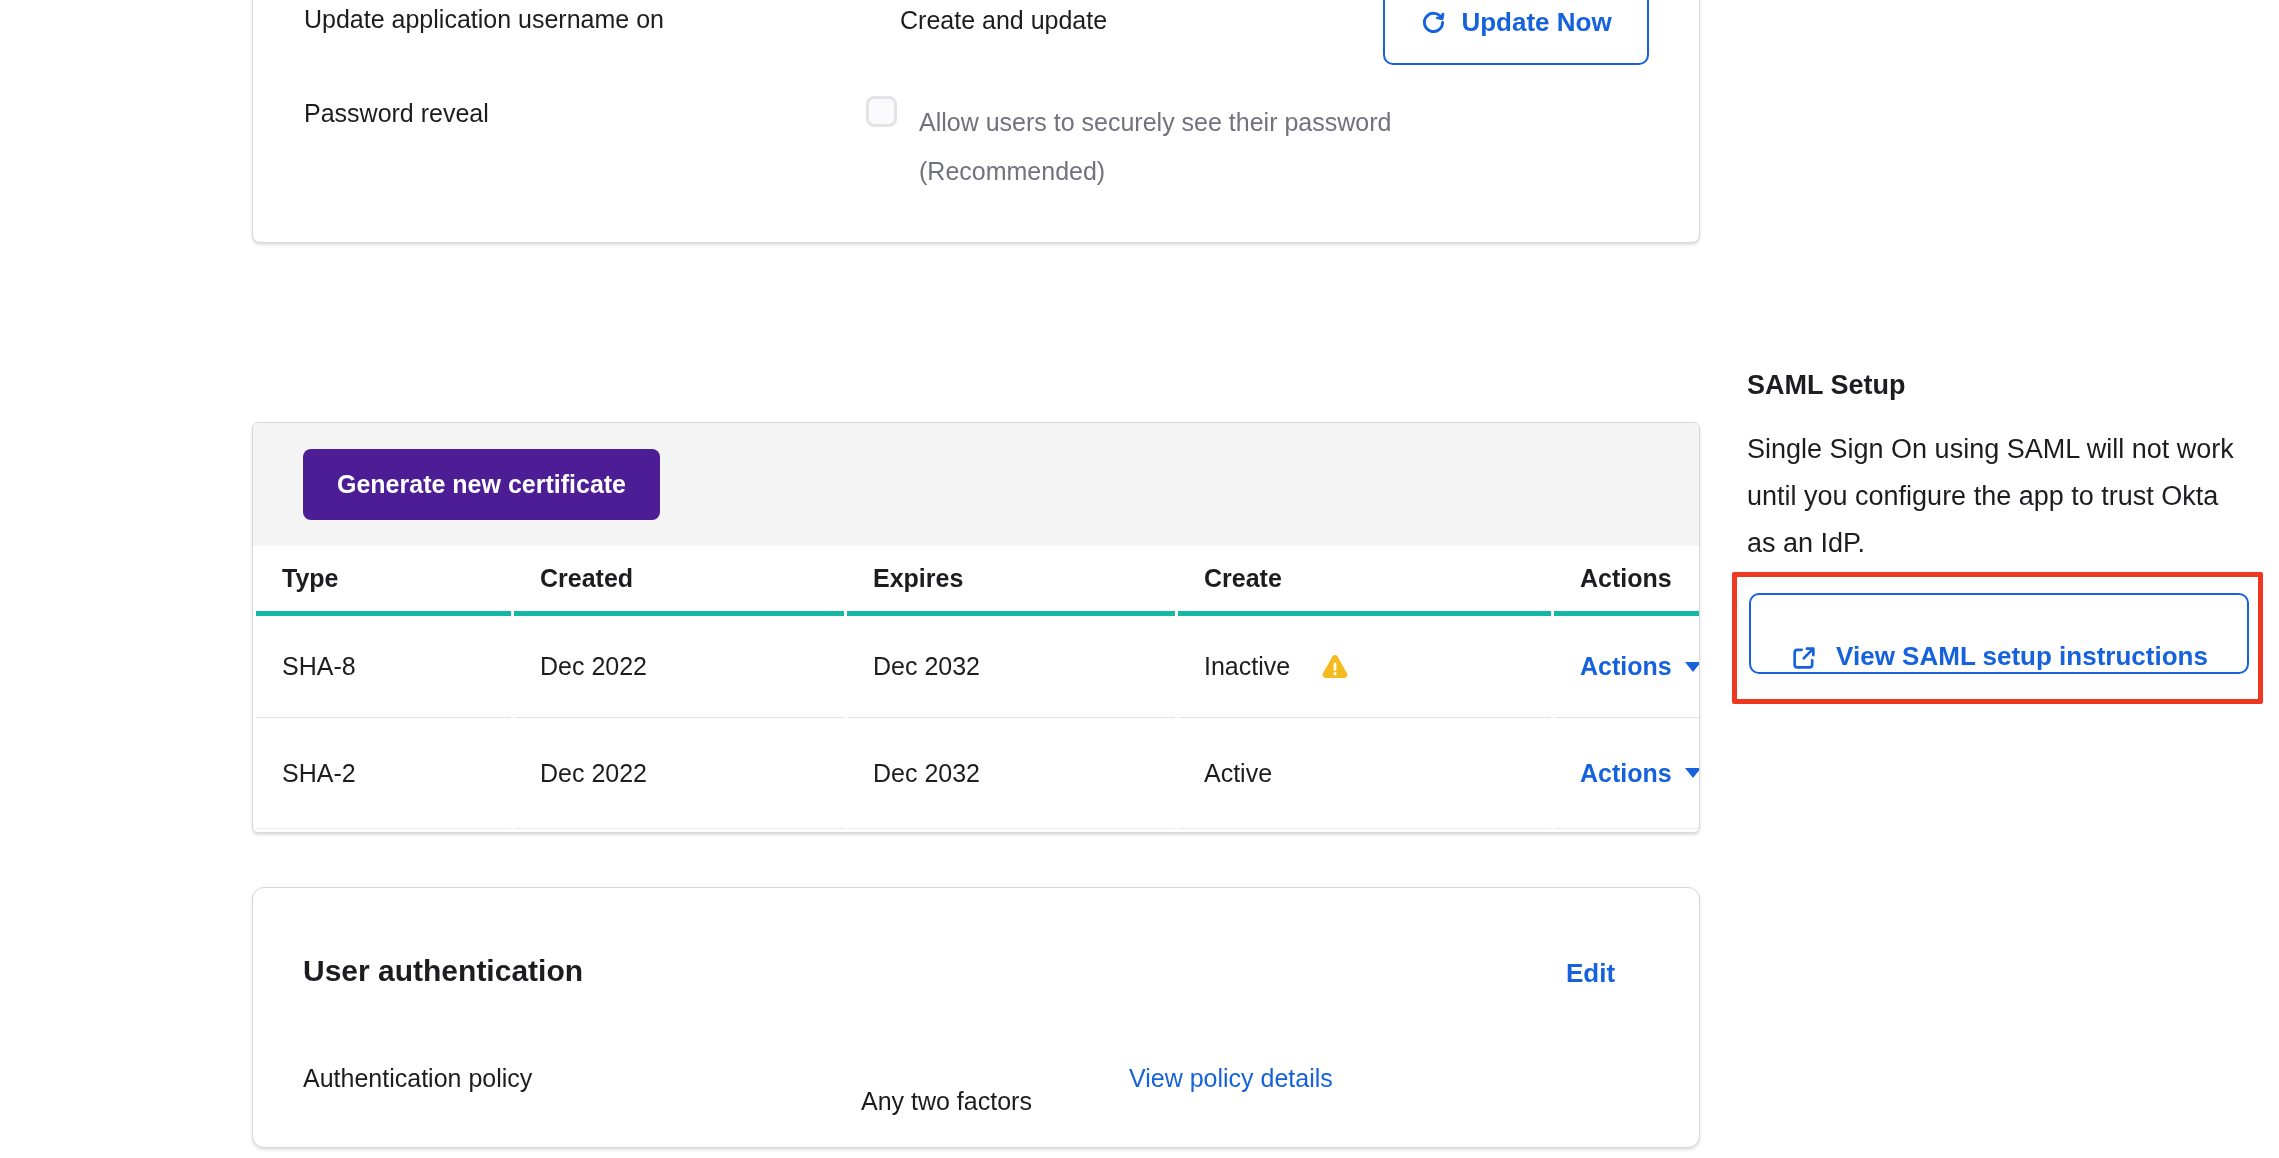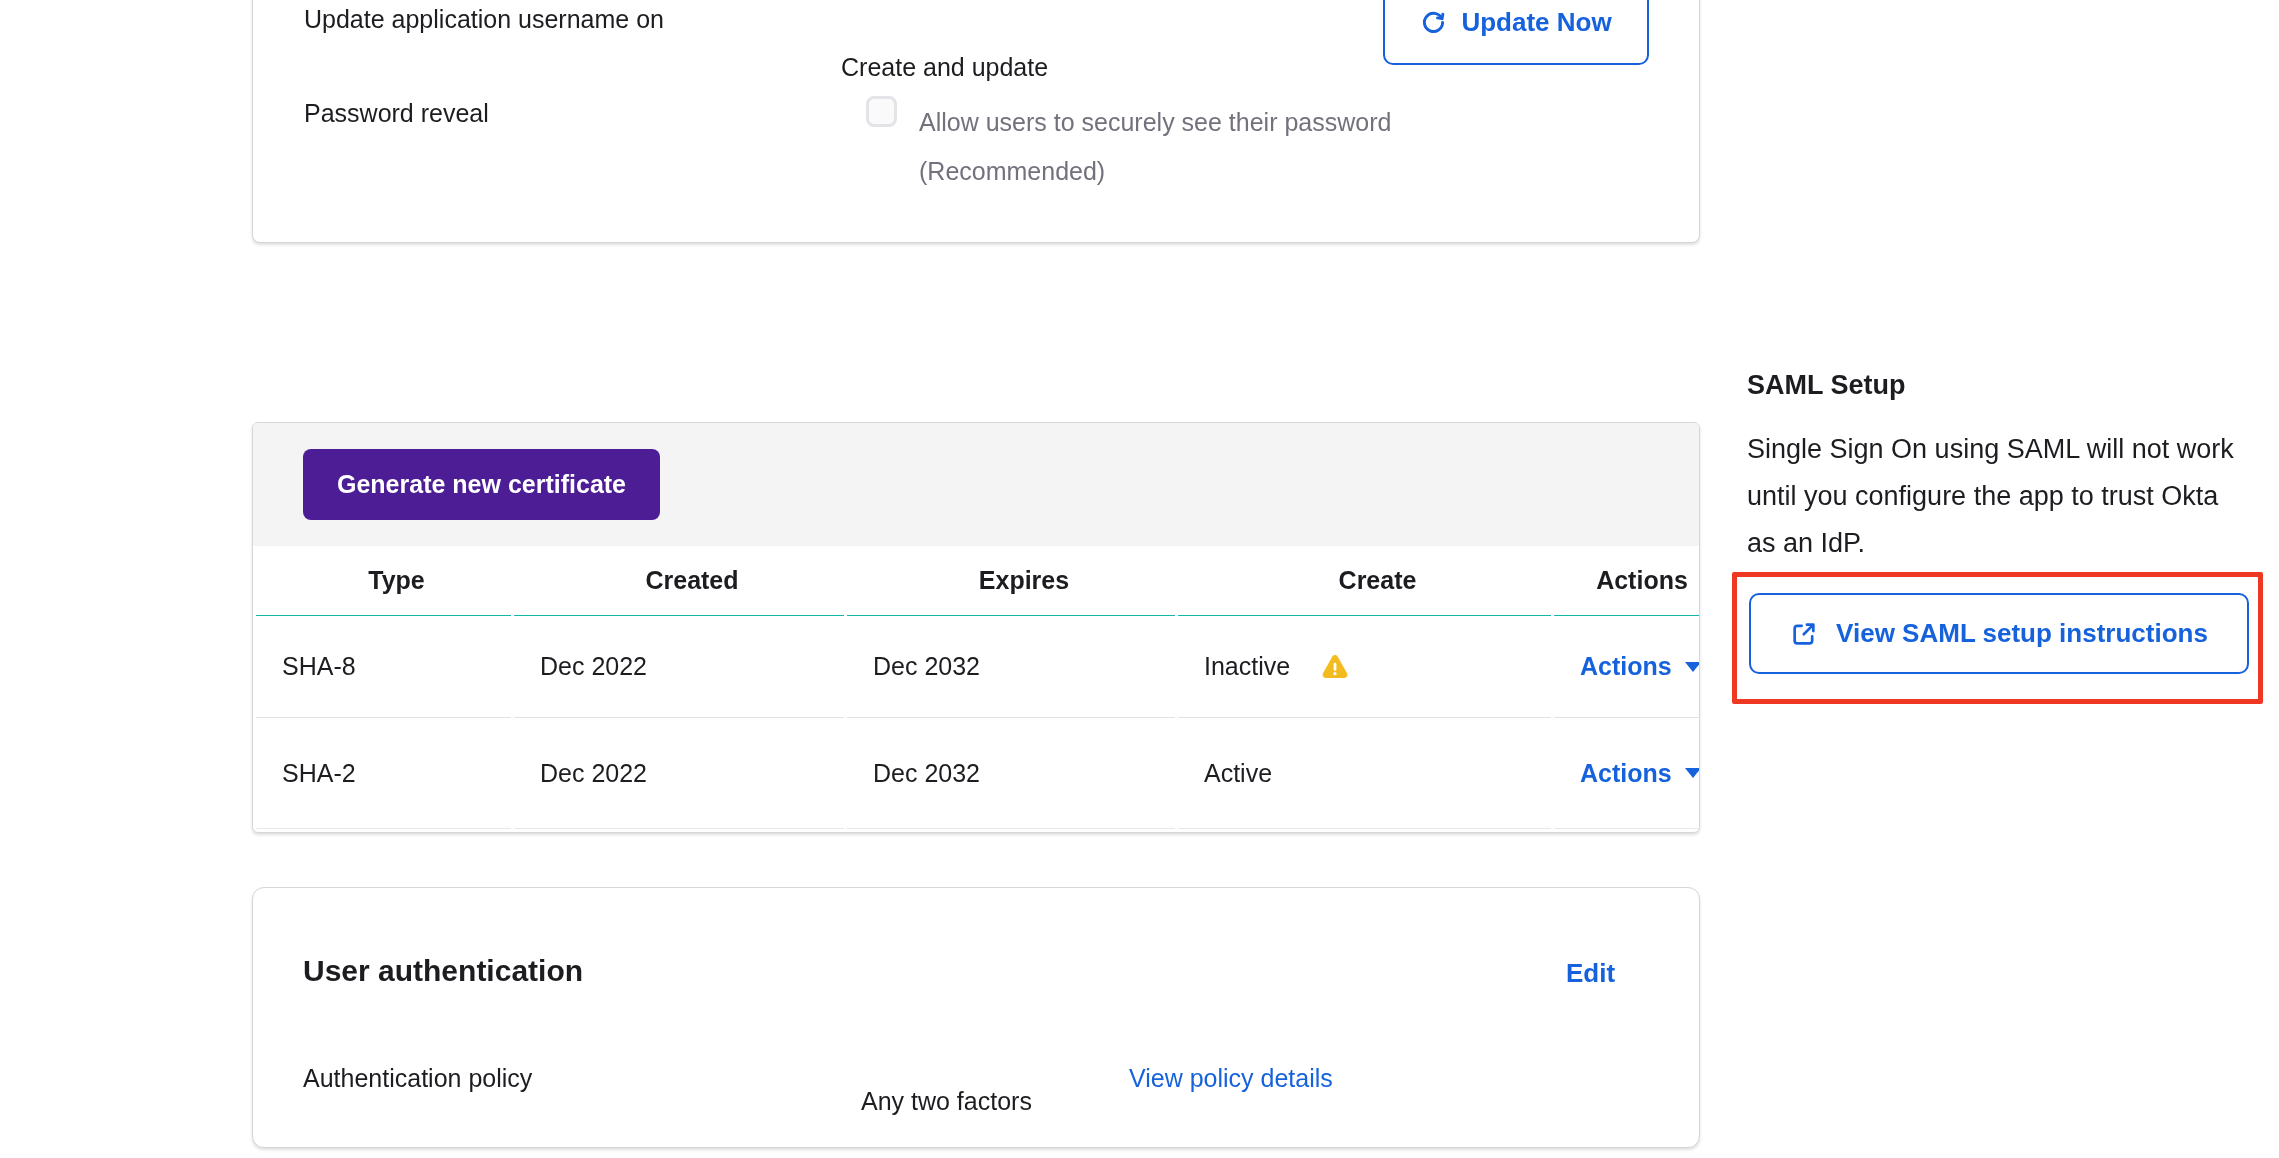--- a/index.html
+++ b/index.html
@@ -62,22 +62,22 @@
     position: absolute; left: 50px; top: 26px; height: 71px; padding: 0 34px;
     background: #4c1d95; color: #fff; border: none; border-radius: 8px;
     font-size: 25px; font-weight: 700; cursor: pointer; font-family: inherit;
   }
   #cert-table {
     position: absolute; left: 0; top: 123px; width: 1448px;
     border-collapse: separate; border-spacing: 3px 0;
     table-layout: fixed; font-size: 25px;
   }
   #cert-table th {
-    text-align: center; font-weight: 700; height: 70px;
-    padding-left: 26px; border-bottom: 1px solid #14b8a6; vertical-align: middle;
+    text-align: left; font-weight: 700; height: 70px;
+    padding-left: 26px; border-bottom: 5px solid #14b8a6; vertical-align: middle;
   }
   #cert-table td {
     height: 102px; padding-left: 26px; vertical-align: middle;
     border-bottom: 1px solid #e1e1e6;
   }
   #cert-table tr.row-last td { height: 111px; border-bottom: 1px solid #e7e7eb; }
   .status-cell { display: flex; align-items: flex-start; gap: 30px; }
   .actions-cell { text-align: right; padding-right: 46px; }
   .actions-link {
     color: #1662dd; font-weight: 700; font-size: 25px;
@@ -96,21 +96,21 @@
     position: absolute; left: 1747px; top: 426px; width: 492px;
     font-size: 27px; line-height: 47px; color: #1d1d21;
   }
   #red-highlight-box {
     position: absolute; left: 1732px; top: 572px; width: 531px; height: 132px;
     border: 5px solid #ee3822; border-radius: 2px; pointer-events: none;
   }
   #view-saml-btn {
     position: absolute; left: 1749px; top: 593px; width: 500px; height: 81px;
     background: #fff; border: 2px solid #1662dd; border-radius: 10px;
-    display: flex; align-items: center; justify-content: center; gap: 18px;
+    display: flex; align-items: flex-end; justify-content: center; gap: 18px;
     color: #1662dd; font-size: 26px; font-weight: 700; cursor: pointer;
     font-family: inherit;
   }
 
   
   #ua-card { left: 252px; top: 887px; width: 1448px; height: 261px; border-radius: 12px; }
   #ua-title { position: absolute; left: 50px; top: 66px; font-size: 30px; font-weight: 700; }
   #ua-edit { position: absolute; left: 1313px; top: 70px; font-size: 26px; font-weight: 700; }
   #ua-policy-label { position: absolute; left: 50px; top: 176px; font-size: 25px; }
   #ua-policy-value { position: absolute; left: 608px; top: 176px; font-size: 25px; margin-top: 23px; }
@@ -120,21 +120,21 @@
 </style>
 </head>
 <body>
 
 <div id="canvas">
 
   <div id="top-card" class="card">
 
     <span class="abs label" style="left:51px; top:49px;">Update application username on</span>
 
-    <span class="abs label" style="left:588px; top:50px;margin-top:47px;">Create and update</span>
+    <span class="abs label" style="left:647px; top:50px;">Create and update</span>
 
     <button id="update-now-btn">
       <svg class="icon-svg" width="27" height="27" viewBox="0 0 24 24" fill="none" stroke="#1662dd" stroke-width="2.6" stroke-linecap="round">
         <path d="M19.3 8.4 A8.1 8.1 0 1 0 20.1 12"></path>
         <polyline points="15.6,7.9 19.6,8.6 20.3,4.6" fill="none" stroke-linejoin="round"></polyline>
       </svg>
       <span>Update Now</span>
     </button>
 
     <span class="abs label" style="left:51px; top:143px;">Password reveal</span>

